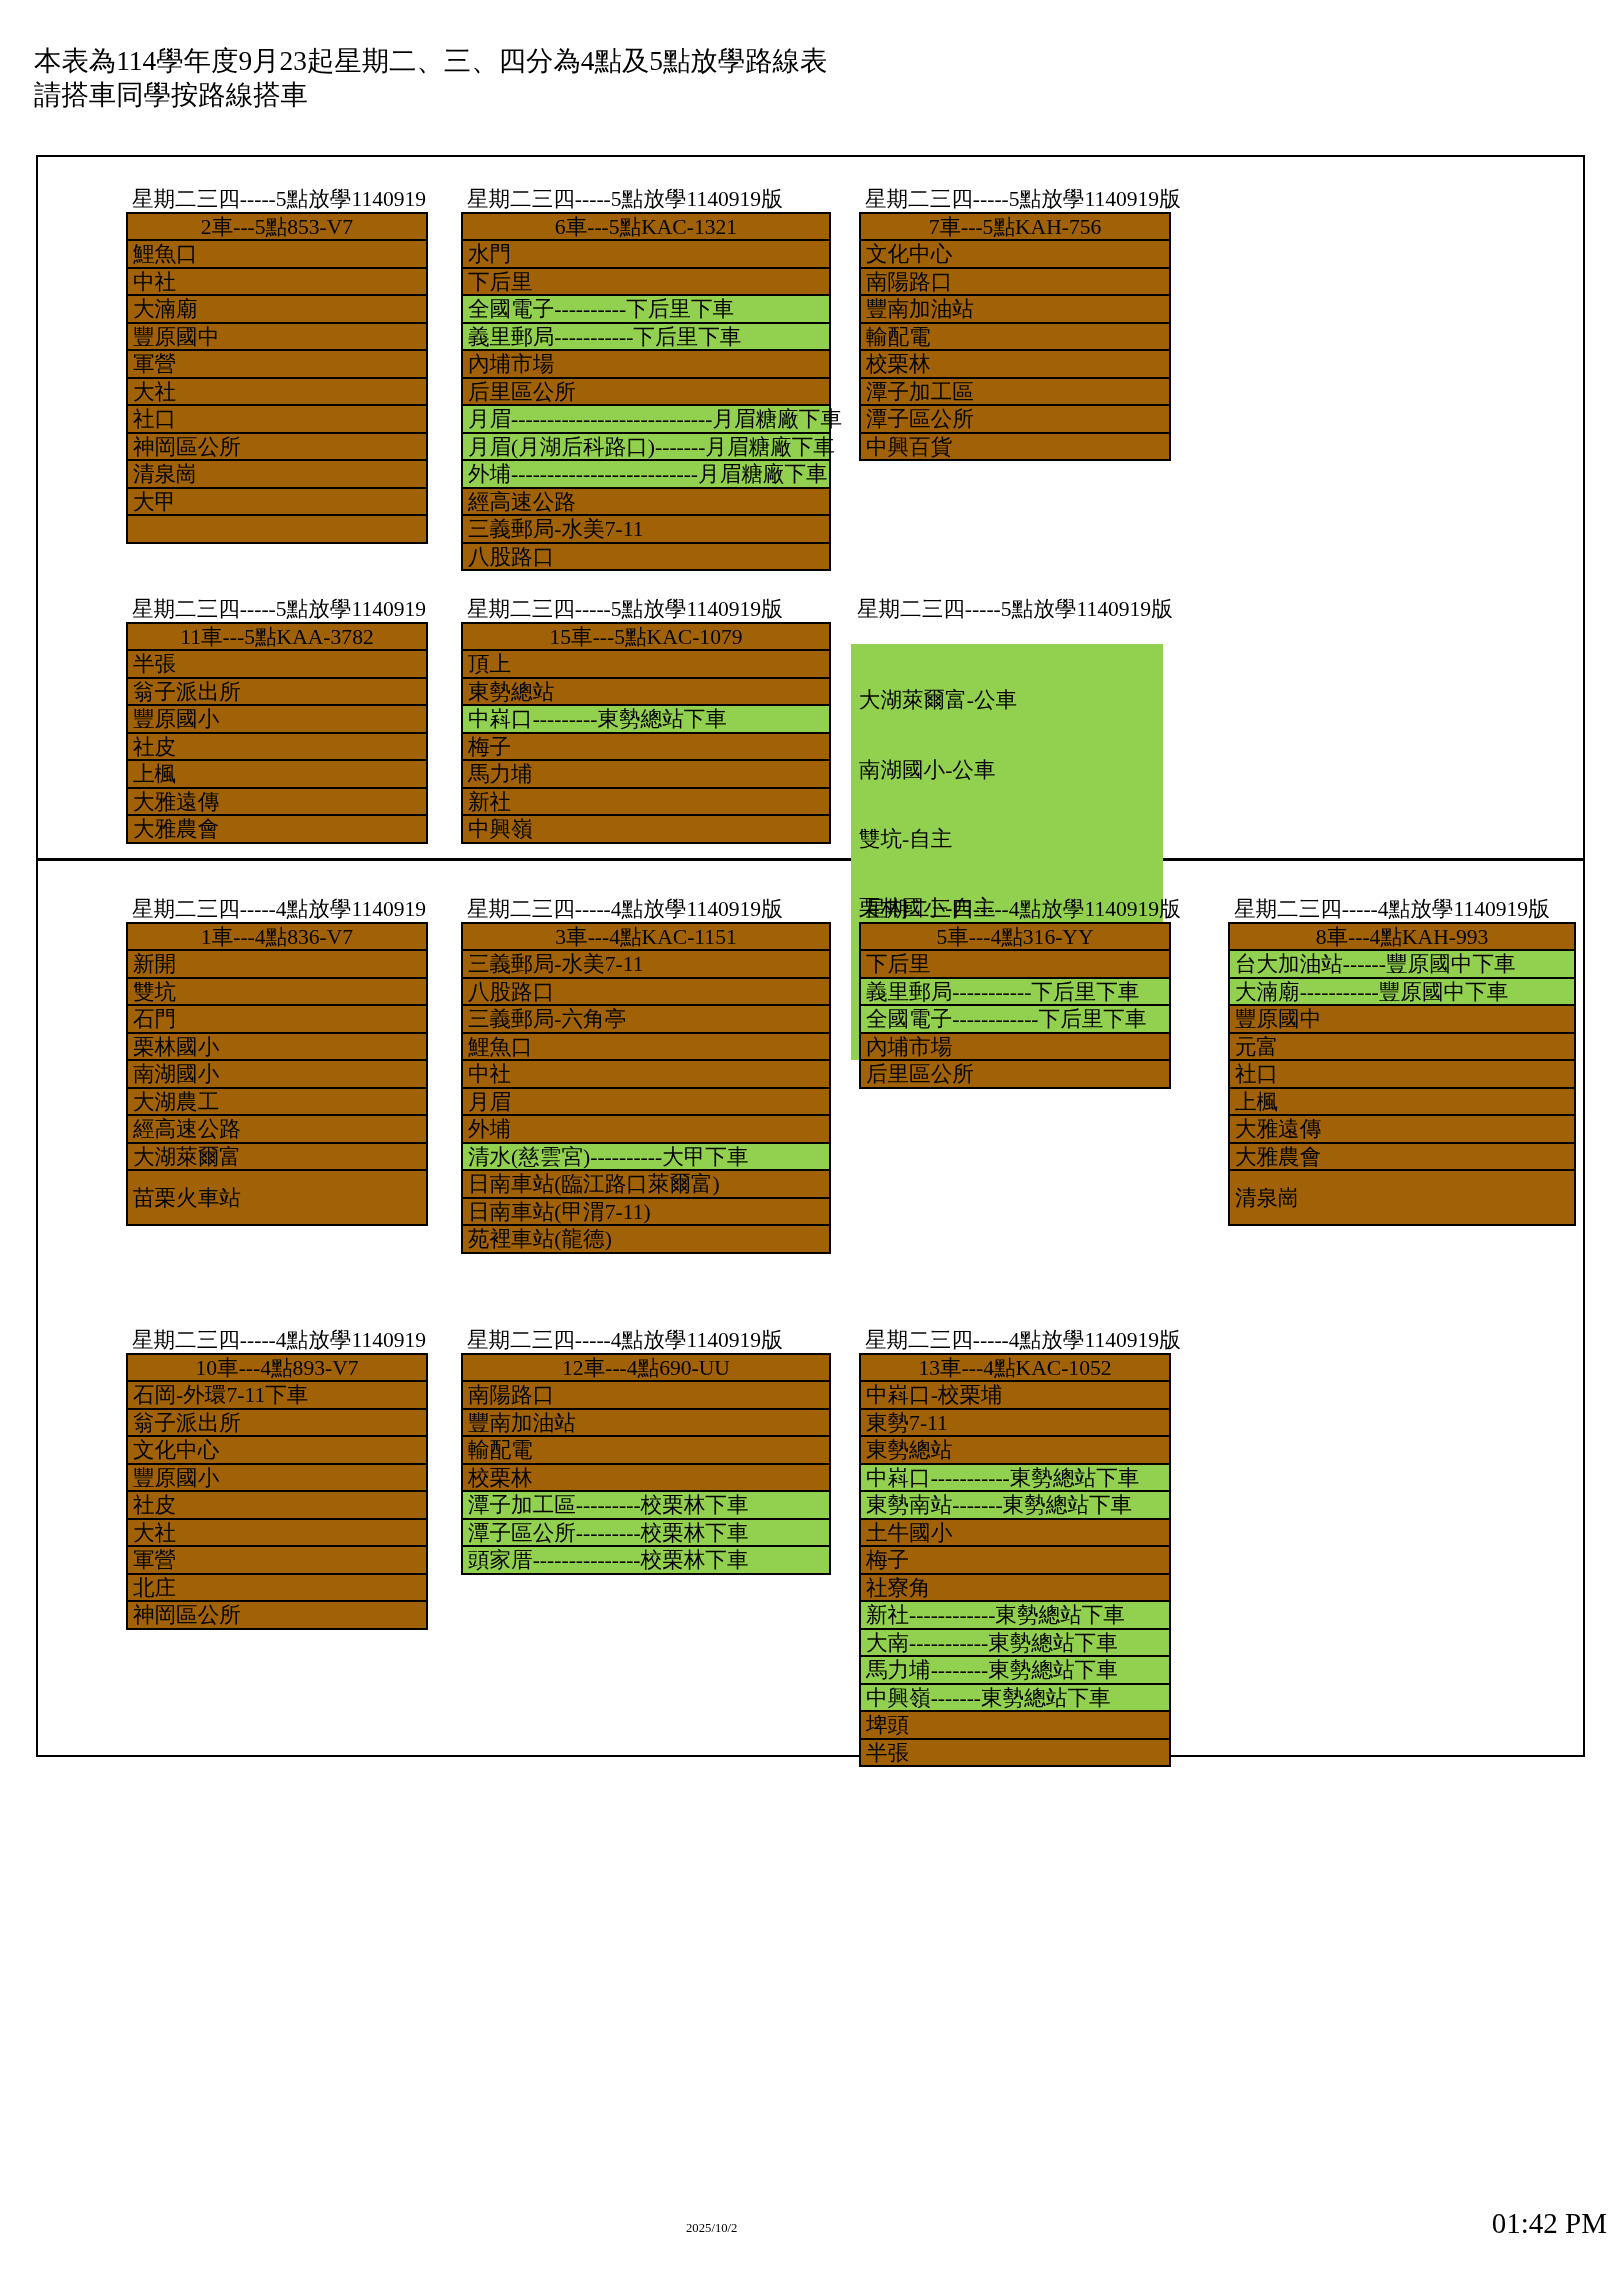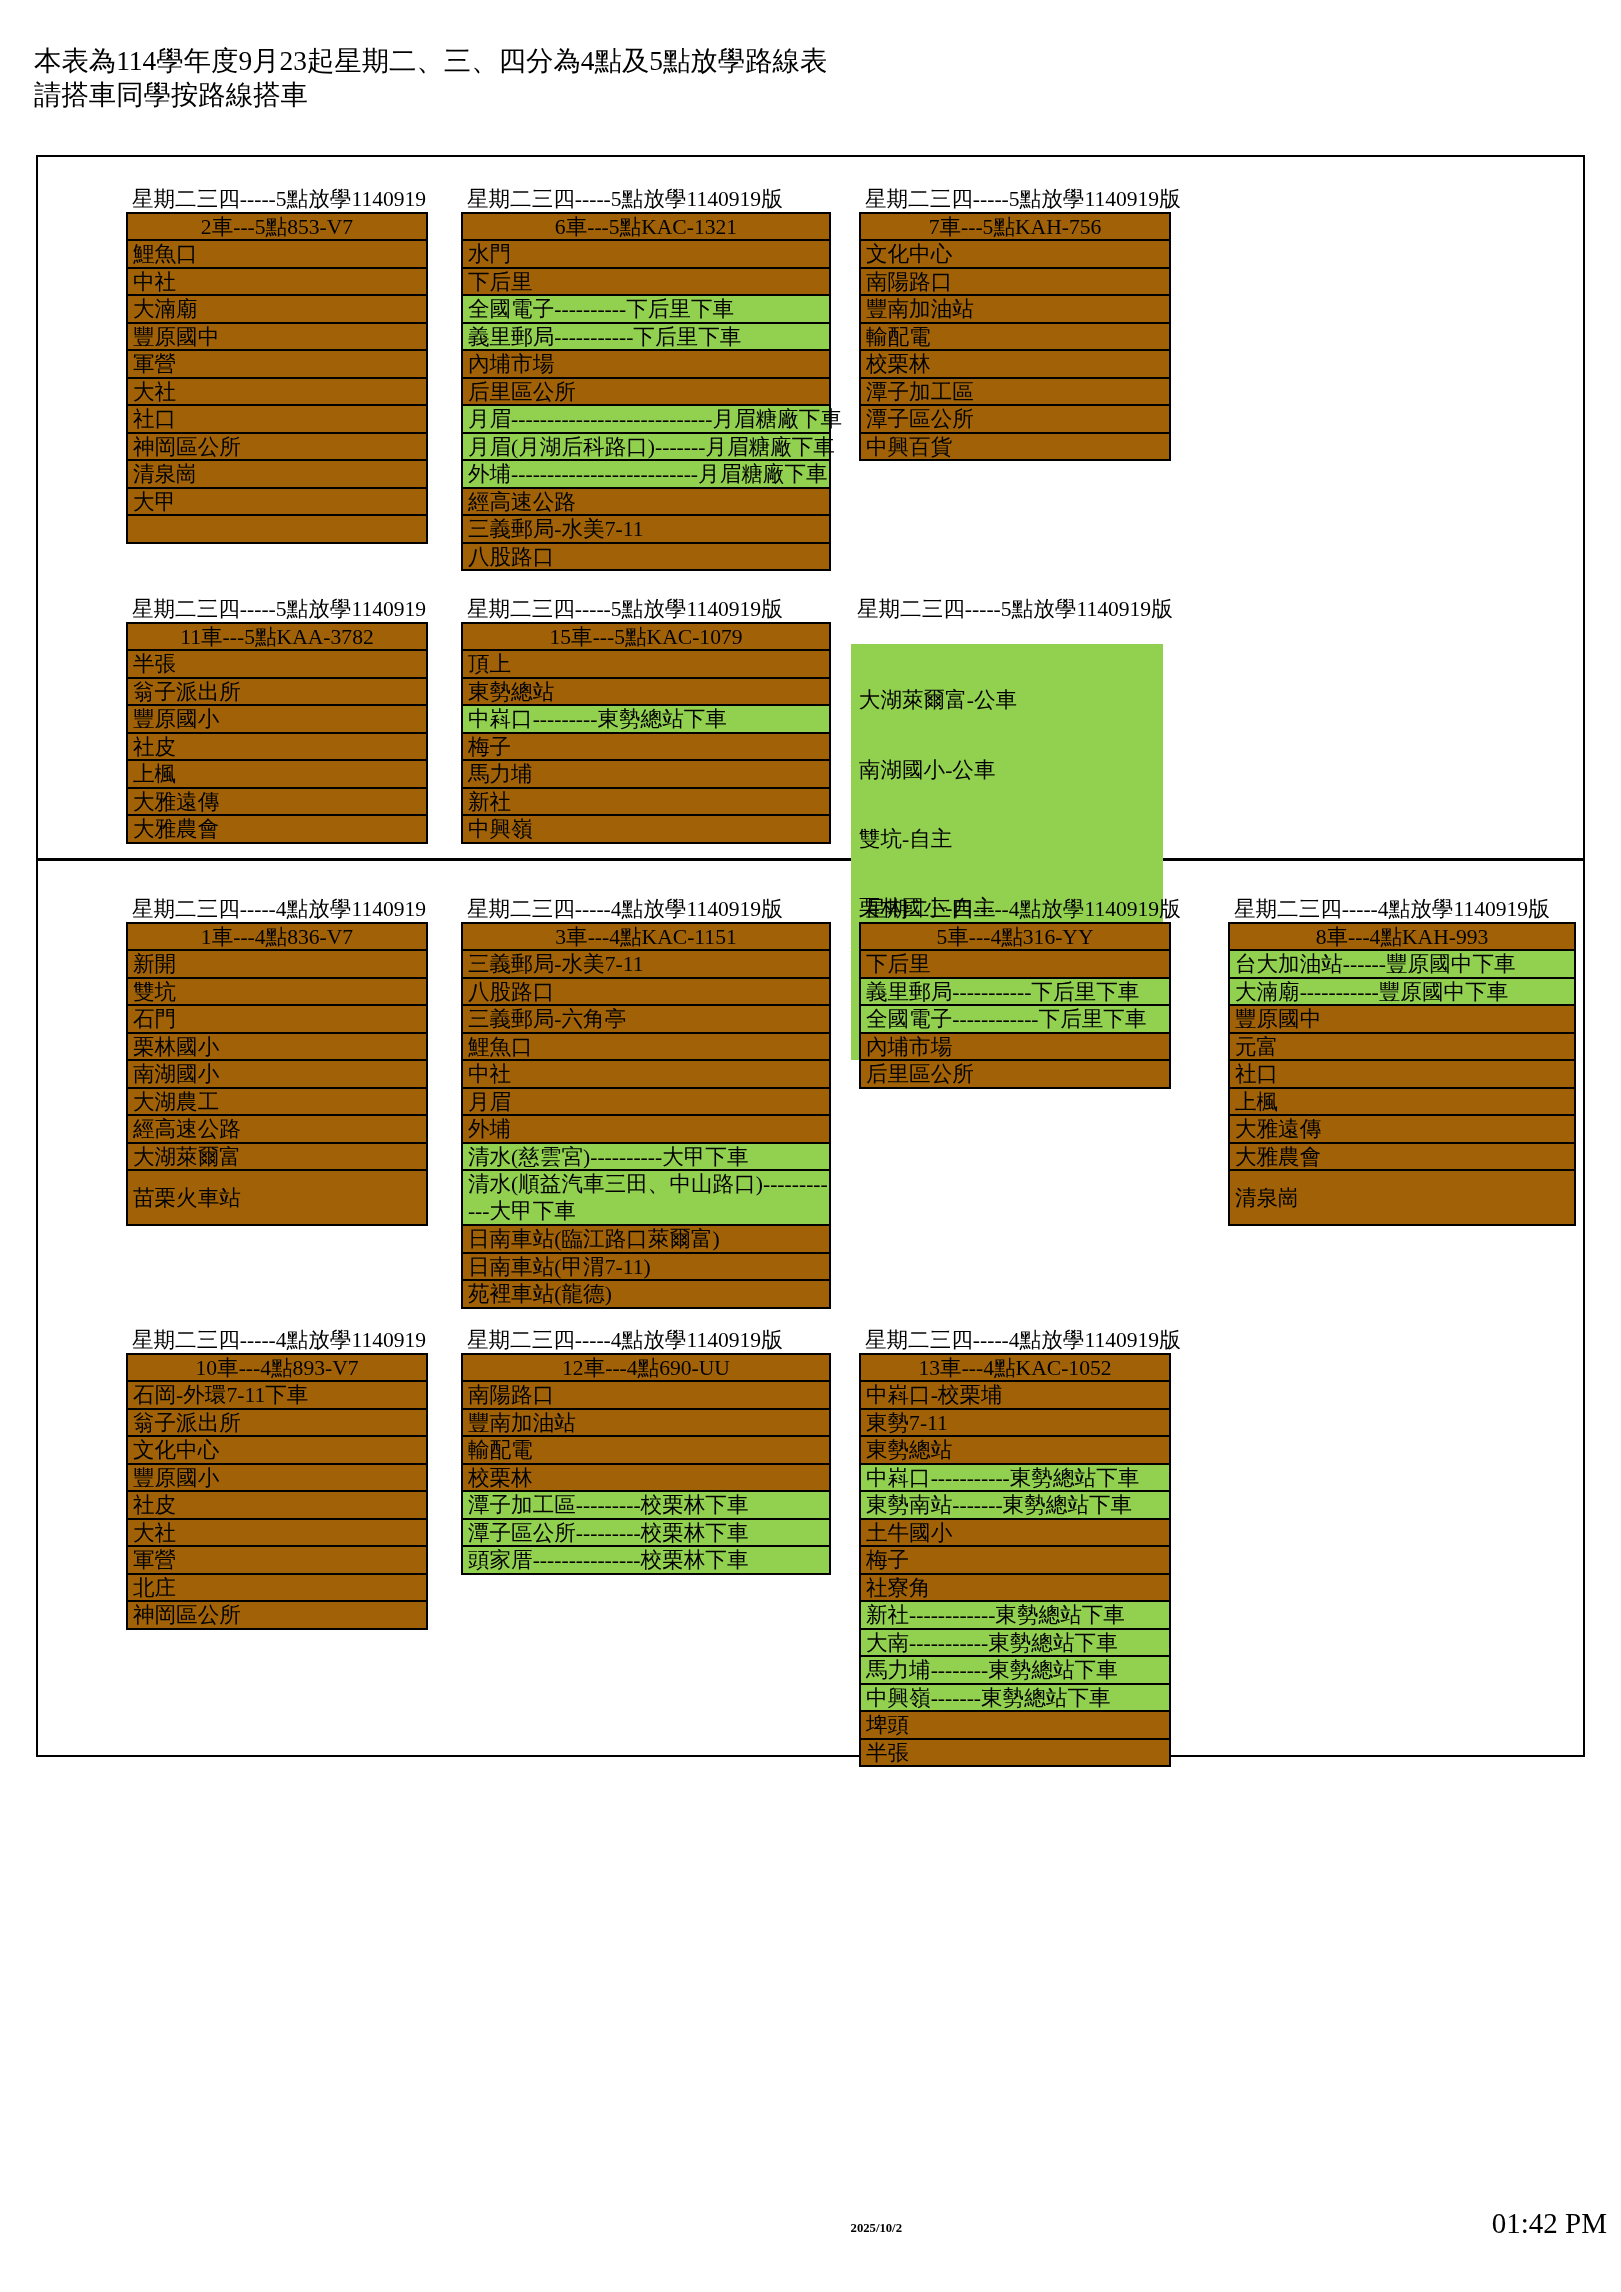--- a/index.html
+++ b/index.html
@@ -15,21 +15,21 @@
   .tbl-header{height:25.5px;font-size:21.6px;padding-left:5.9px;white-space:nowrap;margin-bottom:2px;}
   .tbl{border:2.9px solid #000;background:#a16207;}
   .tbl-title{height:25.5px;font-size:21.6px;display:flex;align-items:center;justify-content:center;white-space:nowrap;}
   .row{height:25.5px;border-top:2px solid #000;font-size:21.6px;display:flex;align-items:center;
        padding-left:4.9px;white-space:nowrap;overflow:visible;}
   .row.green{background:var(--hl);}
   .row.tall{height:53px;}
   .row.tall2{height:53px;display:block;line-height:26.5px;white-space:normal;padding-top:0;}
   .green-note-box{position:absolute;z-index:2;background:var(--hl);}
   .green-note-box .line{height:27.4px;font-size:21.6px;display:flex;align-items:center;padding-left:7.8px;white-space:nowrap;margin-top:42px;}
-  .footer-date{left:686px;top:2221px;width:216px;text-align:right;font-size:12.7px;font-weight:bold;}
+  .footer-date{left:686px;top:2221px;width:216px;text-align:left;font-size:12.7px;}
   .footer-time{left:1372px;top:2207px;width:235px;text-align:right;font-size:29px;}
 </style>
 </head>
 <body>
 
 <div class="abs title1">本表為114學年度9月23起星期二、三、四分為4點及5點放學路線表</div>
 <div class="abs title2">請搭車同學按路線搭車</div>
 
 <div class="box box1"></div>
 <div class="box box2"></div>
@@ -141,21 +141,20 @@
     <div class="tbl">
       <div class="tbl-title">3車---4點KAC-1151</div>
       <div class="row">三義郵局-水美7-11</div>
       <div class="row">八股路口</div>
       <div class="row">三義郵局-六角亭</div>
       <div class="row">鯉魚口</div>
       <div class="row">中社</div>
       <div class="row">月眉</div>
       <div class="row">外埔</div>
       <div class="row green">清水(慈雲宮)----------大甲下車</div>
-      <div class="row green tall2">清水(順益汽車三田、中山路口)------------大甲下車</div>
       <div class="row">日南車站(臨江路口萊爾富)</div>
       <div class="row">日南車站(甲渭7-11)</div>
       <div class="row">苑裡車站(龍德)</div>
     </div>
   </div>
 <div class="bus-table" style="left:851px;top:894px;width:312px;">
     <div class="tbl-header">星期二三四-----4點放學1140919版</div>
     <div class="tbl">
       <div class="tbl-title">5車---4點316-YY</div>
       <div class="row">下后里</div>

